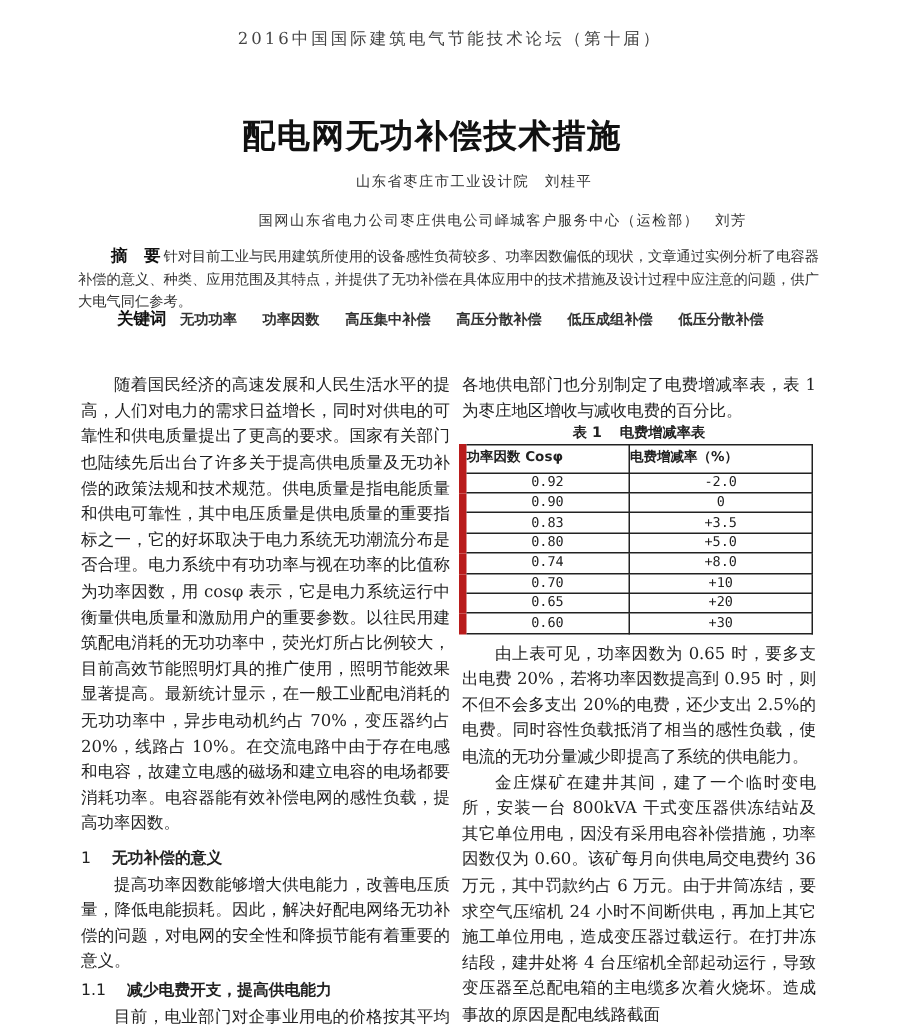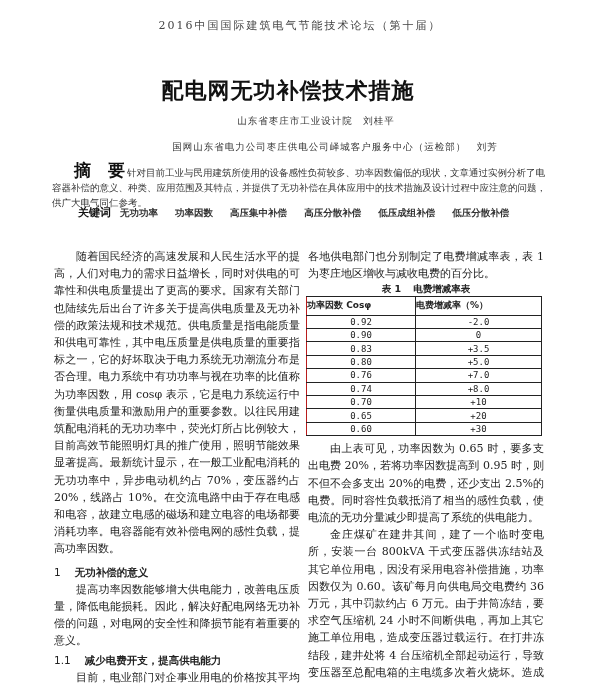--- a/index.html
+++ b/index.html
@@ -5,37 +5,37 @@
   html, body { margin:0; padding:0; background:#ffffff; }
   body { width:600px; height:684px; position:relative; overflow:hidden; color:#1a1a1a;
          font-family:"DejaVu Serif", serif; }
   .running-head { position:absolute; top:18px; left:0; width:600px; text-align:center;
          font-size:11px; letter-spacing:2px; color:#444; }
   .title { position:absolute; top:76px; left:0; width:576px; text-align:center;
          font-family:"DejaVu Sans", sans-serif; font-weight:bold; font-size:22px; letter-spacing:1px; color:#111; }
   .author { position:absolute; left:0; width:600px; text-align:center; font-size:9.5px; color:#333; letter-spacing:1px; }
   .a1 { top:115px;padding-left:16px; } .a2 { top:141px;padding-left:35px; }
   .abstract { position:absolute; top:163px; left:52px; width:500px; font-size:9.5px; line-height:15px; color:#333; text-indent:22px; }
-  .abstract .lbl { font-weight:bold; font-size:17px; color:#111; margin-right:2px; }
+  .abstract .lbl { font-weight:bold; font-size:11px; color:#111; margin-right:2px; }
   .keywords { position:absolute; top:205px; left:78px; width:480px; font-size:9.5px; color:#333; }
   .keywords .lbl { font-weight:bold; font-size:11px; color:#111; margin-right:6px; }
   .keywords .kw { margin-right:14px;font-weight:bold; }
   .col { position:absolute; font-size:11px; line-height:17.2px; color:#222; text-align:justify; }
   .left { top:248px; left:54px; width:246px; }
   .right { top:248px; left:308px; width:236px; }
   .p { text-indent:22px; margin:0; }
   .h1 { font-family:"DejaVu Sans", sans-serif; font-weight:bold; margin:6px 0 0 0; font-size:10.5px; }
   .h2 { font-family:"DejaVu Sans", sans-serif; font-weight:bold; margin:2px 0 0 0; font-size:10.5px; }
   .h1 .num, .h2 .num { font-weight:normal; margin-right:14px; }
   .tcap { text-align:center; font-family:"DejaVu Sans", sans-serif; font-weight:bold; font-size:9.5px; margin:0; line-height:14px; }
   .tcap .num { margin-right:12px; }
   table.tbl { border-collapse:collapse; width:236px; margin:0 0 4px -2px; font-size:9px; font-family:"DejaVu Sans Mono", monospace; }
   table.tbl th { font-family:"DejaVu Sans", sans-serif; font-weight:bold; font-size:9px; border-bottom:1px solid #222; border-top:1px solid #222; height:13px; padding:0; }
   table.tbl td { border-bottom:1px solid #222; height:12.4px; padding:0; text-align:center; line-height:12px; }
-  table.tbl th:first-child, table.tbl td:first-child { border-left:1px solid #b91c1c; border-right:1px solid #222; width:108px; }
+  table.tbl th:first-child, table.tbl td:first-child { border-left:5px solid #b91c1c; border-right:1px solid #222; width:108px; }
   table.tbl th:last-child, table.tbl td:last-child { border-right:1px solid #222; }
 </style>
 </head>
 <body>
 
 <div class="running-head">2016中国国际建筑电气节能技术论坛（第十届）</div>
 
 <div class="title">配电网无功补偿技术措施</div>
 
 <div class="author a1">山东省枣庄市工业设计院　刘桂平</div>
@@ -90,24 +90,20 @@
         </tr>
         <tr>
           <td>0.83</td>
           <td>+3.5</td>
         </tr>
         <tr>
           <td>0.80</td>
           <td>+5.0</td>
         </tr>
         <tr>
-          <td>0.76</td>
-          <td>+7.0</td>
-        </tr>
-        <tr>
           <td>0.74</td>
           <td>+8.0</td>
         </tr>
         <tr>
           <td>0.70</td>
           <td>+10</td>
         </tr>
         <tr>
           <td>0.65</td>
           <td>+20</td>

